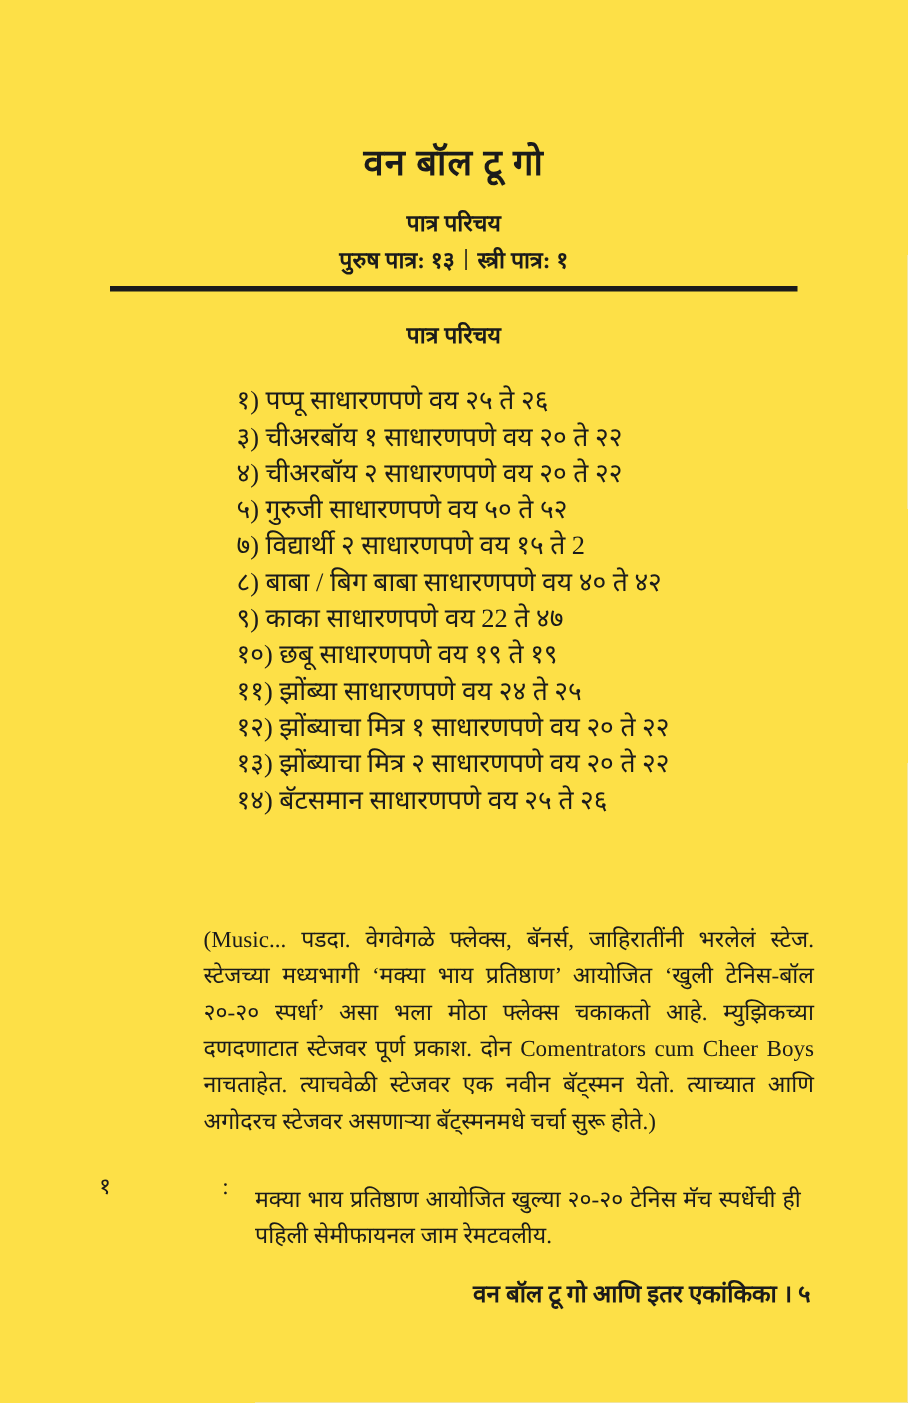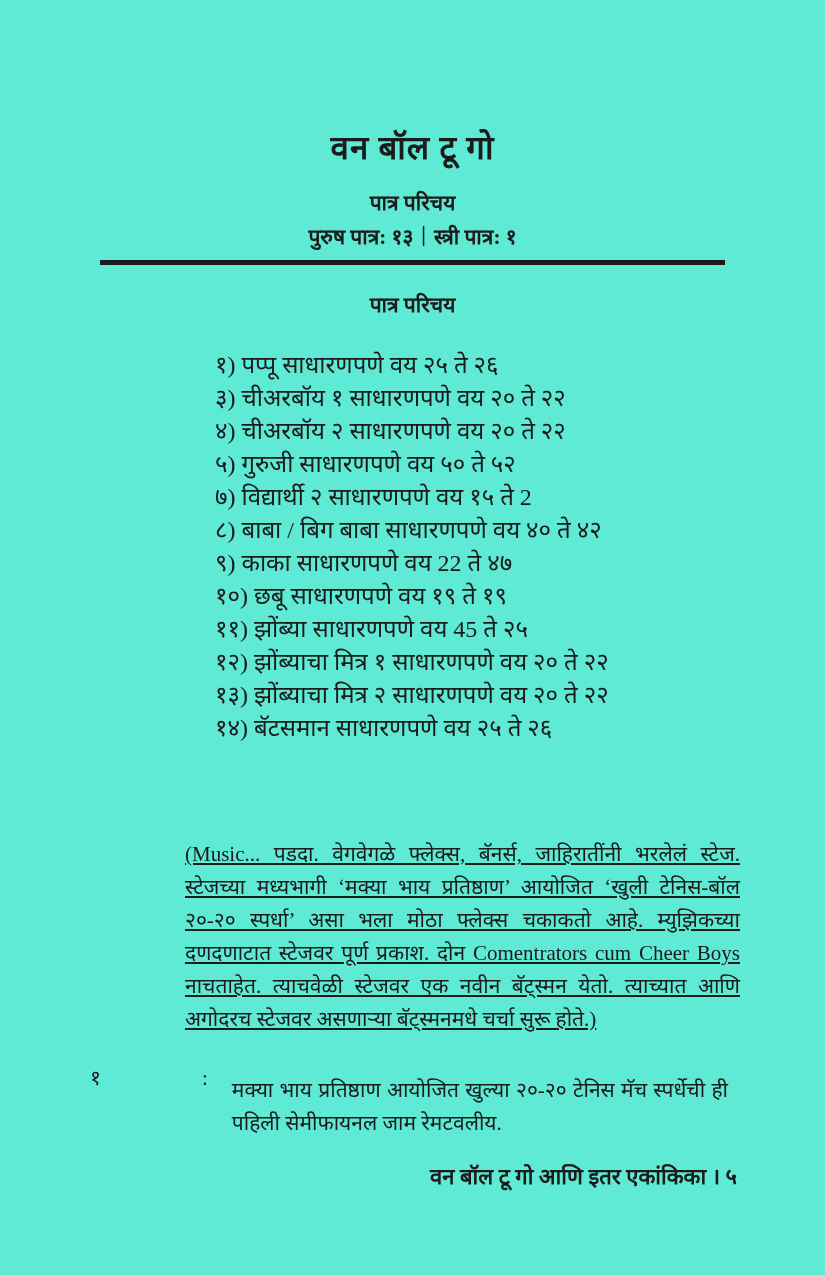--- a/index.html
+++ b/index.html
@@ -5,21 +5,21 @@
   html, body {
     margin: 0;
     padding: 0;
     background: #e8e8e8;
   }
   .page {
     position: relative;
     width: 825px;
     height: 1275px;
     margin: 0 auto;
-    background: #5eead4;
+    background: #fde047;
     color: #1b1b1b;
     font-family: "Liberation Serif", "DejaVu Serif", serif;
     overflow: hidden;
   }
   .center-line {
     position: absolute;
     left: 0;
     right: 0;
     text-align: center;
     margin: 0;
@@ -72,21 +72,20 @@
   }
   .stage-directions {
     position: absolute;
     top: 838px;
     left: 185px;
     width: 555px;
     margin: 0;
     font-size: 21px;
     line-height: 33px;
     text-align: justify;
-    text-decoration: underline;
   }
   .dialogue-row {
     position: absolute;
     top: 1062px;
     left: 90px;
     right: 85px;
     display: flex;
     align-items: flex-start;
     font-size: 21px;
     line-height: 33px;
@@ -133,21 +132,21 @@
 
   <ul class="cast-list">
     <li>१) पप्पू साधारणपणे वय २५ ते २६</li>
     <li>३) चीअरबॉय १ साधारणपणे वय २० ते २२</li>
     <li>४) चीअरबॉय २ साधारणपणे वय २० ते २२</li>
     <li>५) गुरुजी साधारणपणे वय ५० ते ५२</li>
     <li>७) विद्यार्थी २ साधारणपणे वय १५ ते 2</li>
     <li>८) बाबा / बिग बाबा साधारणपणे वय ४० ते ४२</li>
     <li>९) काका साधारणपणे वय 22 ते ४७</li>
     <li>१०) छबू साधारणपणे वय १९ ते १९</li>
-    <li>११) झोंब्या साधारणपणे वय 45 ते २५</li>
+    <li>११) झोंब्या साधारणपणे वय २४ ते २५</li>
     <li>१२) झोंब्याचा मित्र १ साधारणपणे वय २० ते २२</li>
     <li>१३) झोंब्याचा मित्र २ साधारणपणे वय २० ते २२</li>
     <li>१४) बॅटसमान साधारणपणे वय २५ ते २६</li>
   </ul>
 
   <p class="stage-directions">(Music...  पडदा. वेगवेगळे फ्लेक्स, बॅनर्स, जाहिरातींनी भरलेलं स्टेज. स्टेजच्या मध्यभागी ‘मक्या भाय प्रतिष्ठाण’ आयोजित ‘खुली टेनिस-बॉल २०-२० स्पर्धा’ असा भला मोठा फ्लेक्स चकाकतो आहे. म्युझिकच्या दणदणाटात स्टेजवर पूर्ण प्रकाश. दोन Comentrators cum Cheer Boys  नाचताहेत. त्याचवेळी स्टेजवर एक नवीन बॅट्स्मन येतो. त्याच्यात आणि अगोदरच स्टेजवर असणाऱ्या बॅट्स्मनमधे चर्चा सुरू होते.)</p>
 
   <div class="dialogue-row">
     <span class="dialogue-speaker">१</span>
     <span class="dialogue-colon">:</span>

